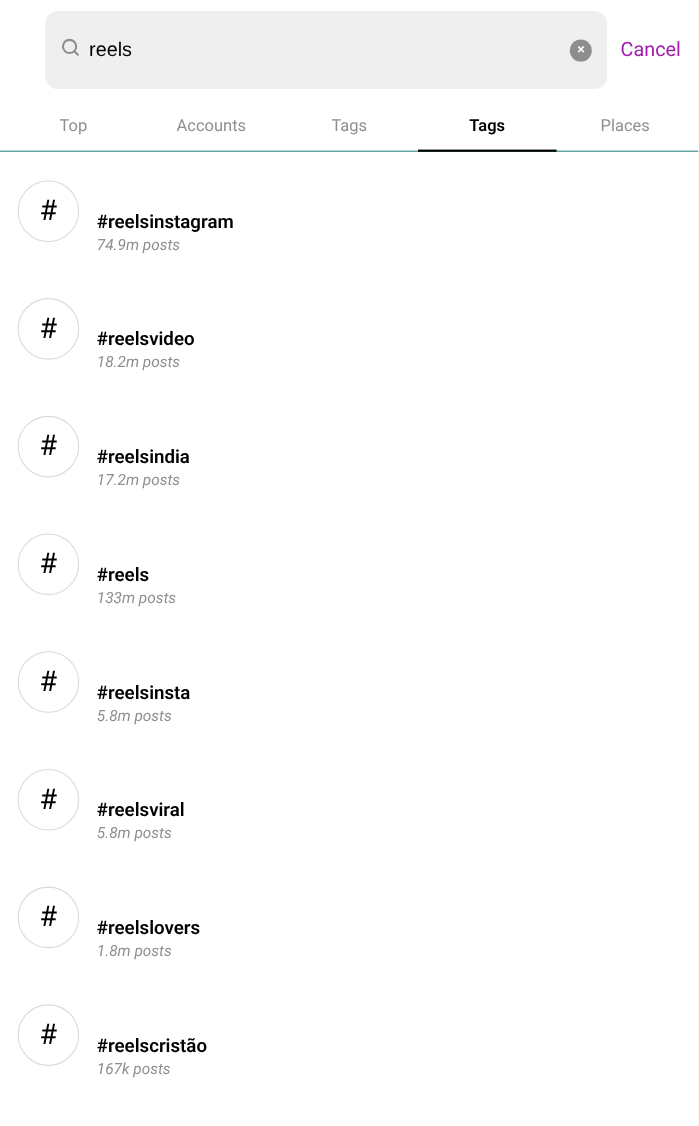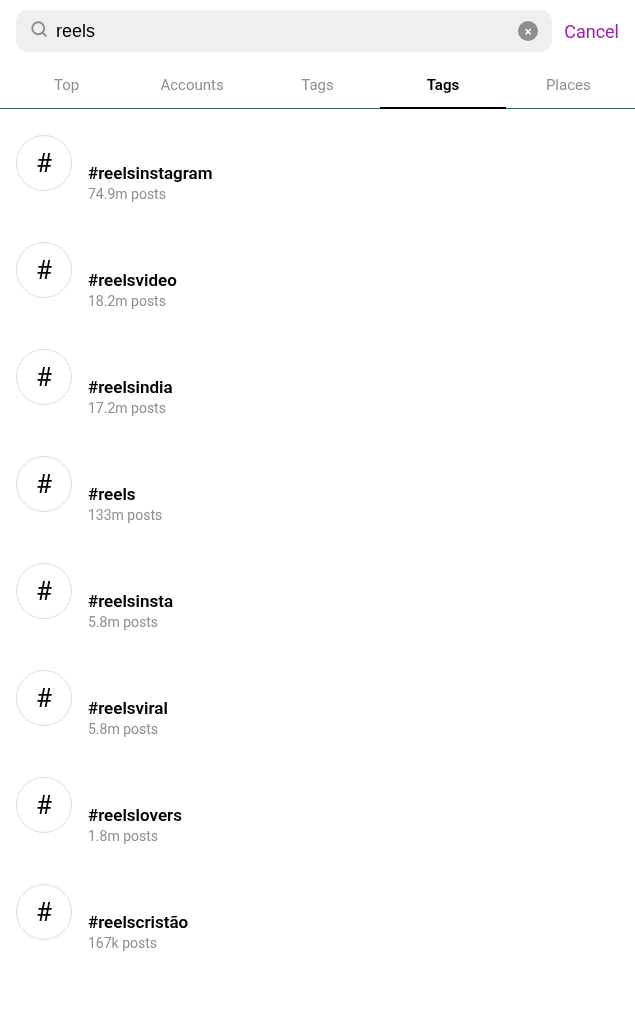--- a/index.html
+++ b/index.html
@@ -24,22 +24,23 @@
       background: #fff;
       gap: 12px;
     }
 
     .search-input-wrapper {
       flex: 1;
       display: flex;
       align-items: center;
       background: #efefef;
       border-radius: 12px;
-      padding: 10px 14px;
+      padding: 24px 14px;
       gap: 8px;
+      margin-left: 25px;
     }
 
     .search-icon-svg {
       color: #8e8e8e;
       font-size: 18px;
       flex-shrink: 0;
     }
 
     .search-input {
       flex: 1;
@@ -150,20 +151,21 @@
       font-size: 17px;
       font-weight: 600;
       color: #000;
       margin-top: 40px;
     }
 
     .tag-posts {
       font-size: 14px;
       color: #8e8e8e;
       font-weight: 400;
+      font-style: italic;
     }
   </style>
 </head>
 <body>
 
 <div class="search-bar">
   <div class="search-input-wrapper">
     <span class="search-icon-svg">
       <svg width="18" height="18" viewBox="0 0 24 24" fill="none" stroke="#8e8e8e" stroke-width="2.5" stroke-linecap="round" stroke-linejoin="round">
         <circle cx="11" cy="11" r="8"></circle>

